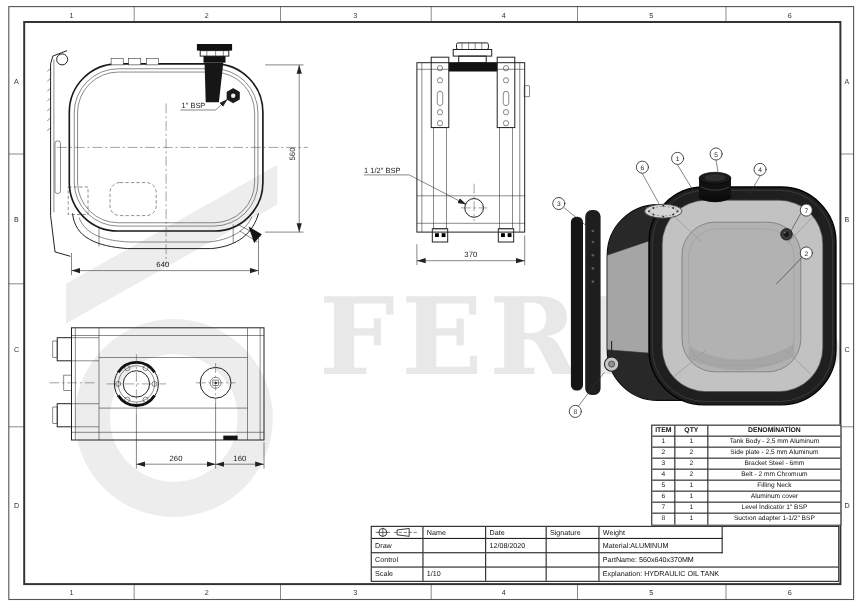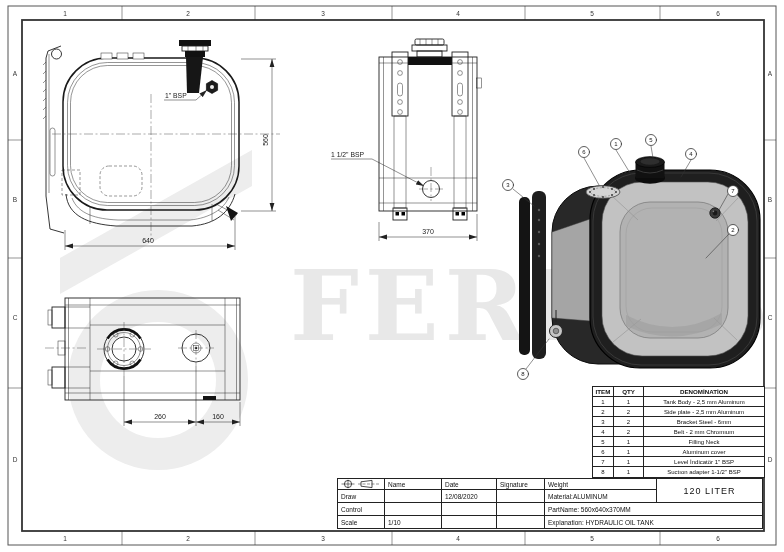--- a/index.html
+++ b/index.html
@@ -425,21 +425,20 @@
       <circle cx="9" cy="5" r="3.6" fill="none" stroke="#222" stroke-width=".8"></circle>
       <path d="M2.5 5 H 15.5 M9 0.8 V 9.2" stroke="#222" stroke-width=".6"></path>
       <path d="M22 2.8 L 33 1.4 L 33 8.6 L 22 7.2 Z" fill="none" stroke="#222" stroke-width=".8"></path>
       <path d="M19 5 H 41" stroke="#222" stroke-width=".5" stroke-dasharray="3,1.5"></path>
     </svg>
   </div>
   <div class="tb-cell" style="grid-column:2;grid-row:1;">Name</div>
   <div class="tb-cell" style="grid-column:3;grid-row:1;">Date</div>
   <div class="tb-cell" style="grid-column:4;grid-row:1;">Signature</div>
   <div class="tb-cell" style="grid-column:5;grid-row:1;">Weight</div>
-  <div class="tb-cell tb-cap lastcol" style="grid-column:6;grid-row:1/3;">120 LITER</div>
 
   <div class="tb-cell" style="grid-column:1;grid-row:2;">Draw</div>
   <div class="tb-cell" style="grid-column:2;grid-row:2;"></div>
   <div class="tb-cell" style="grid-column:3;grid-row:2;">12/08/2020</div>
   <div class="tb-cell" style="grid-column:4;grid-row:2;"></div>
   <div class="tb-cell" style="grid-column:5;grid-row:2;">Material:ALUMINUM</div>
 
   <div class="tb-cell" style="grid-column:1;grid-row:3;">Control</div>
   <div class="tb-cell" style="grid-column:2;grid-row:3;"></div>
   <div class="tb-cell" style="grid-column:3;grid-row:3;"></div>

